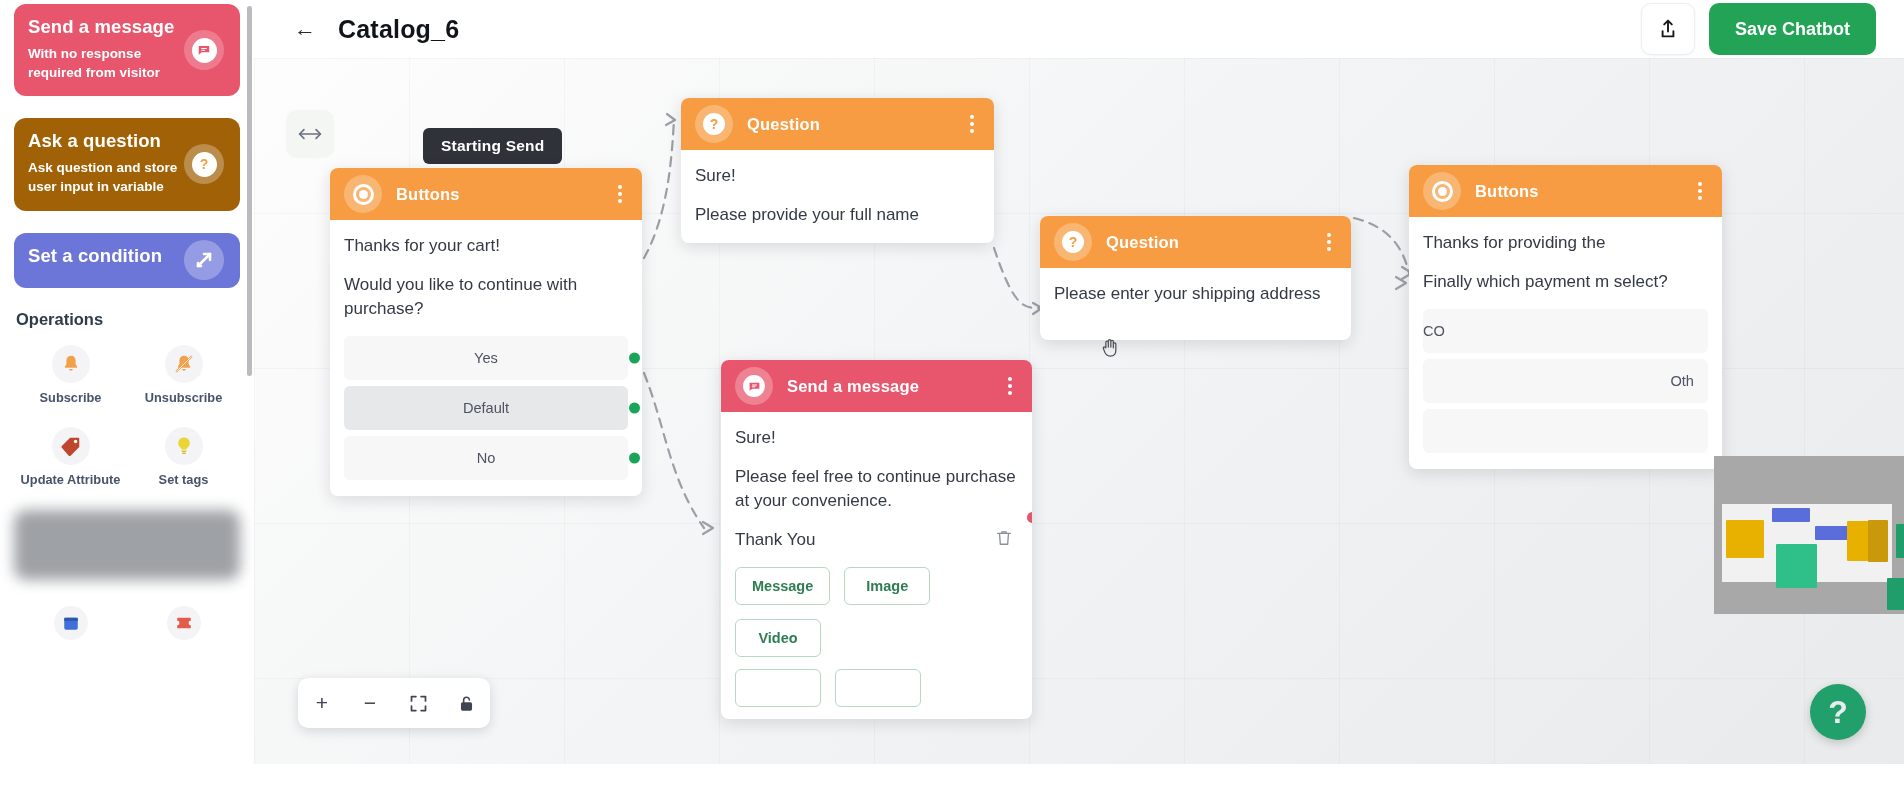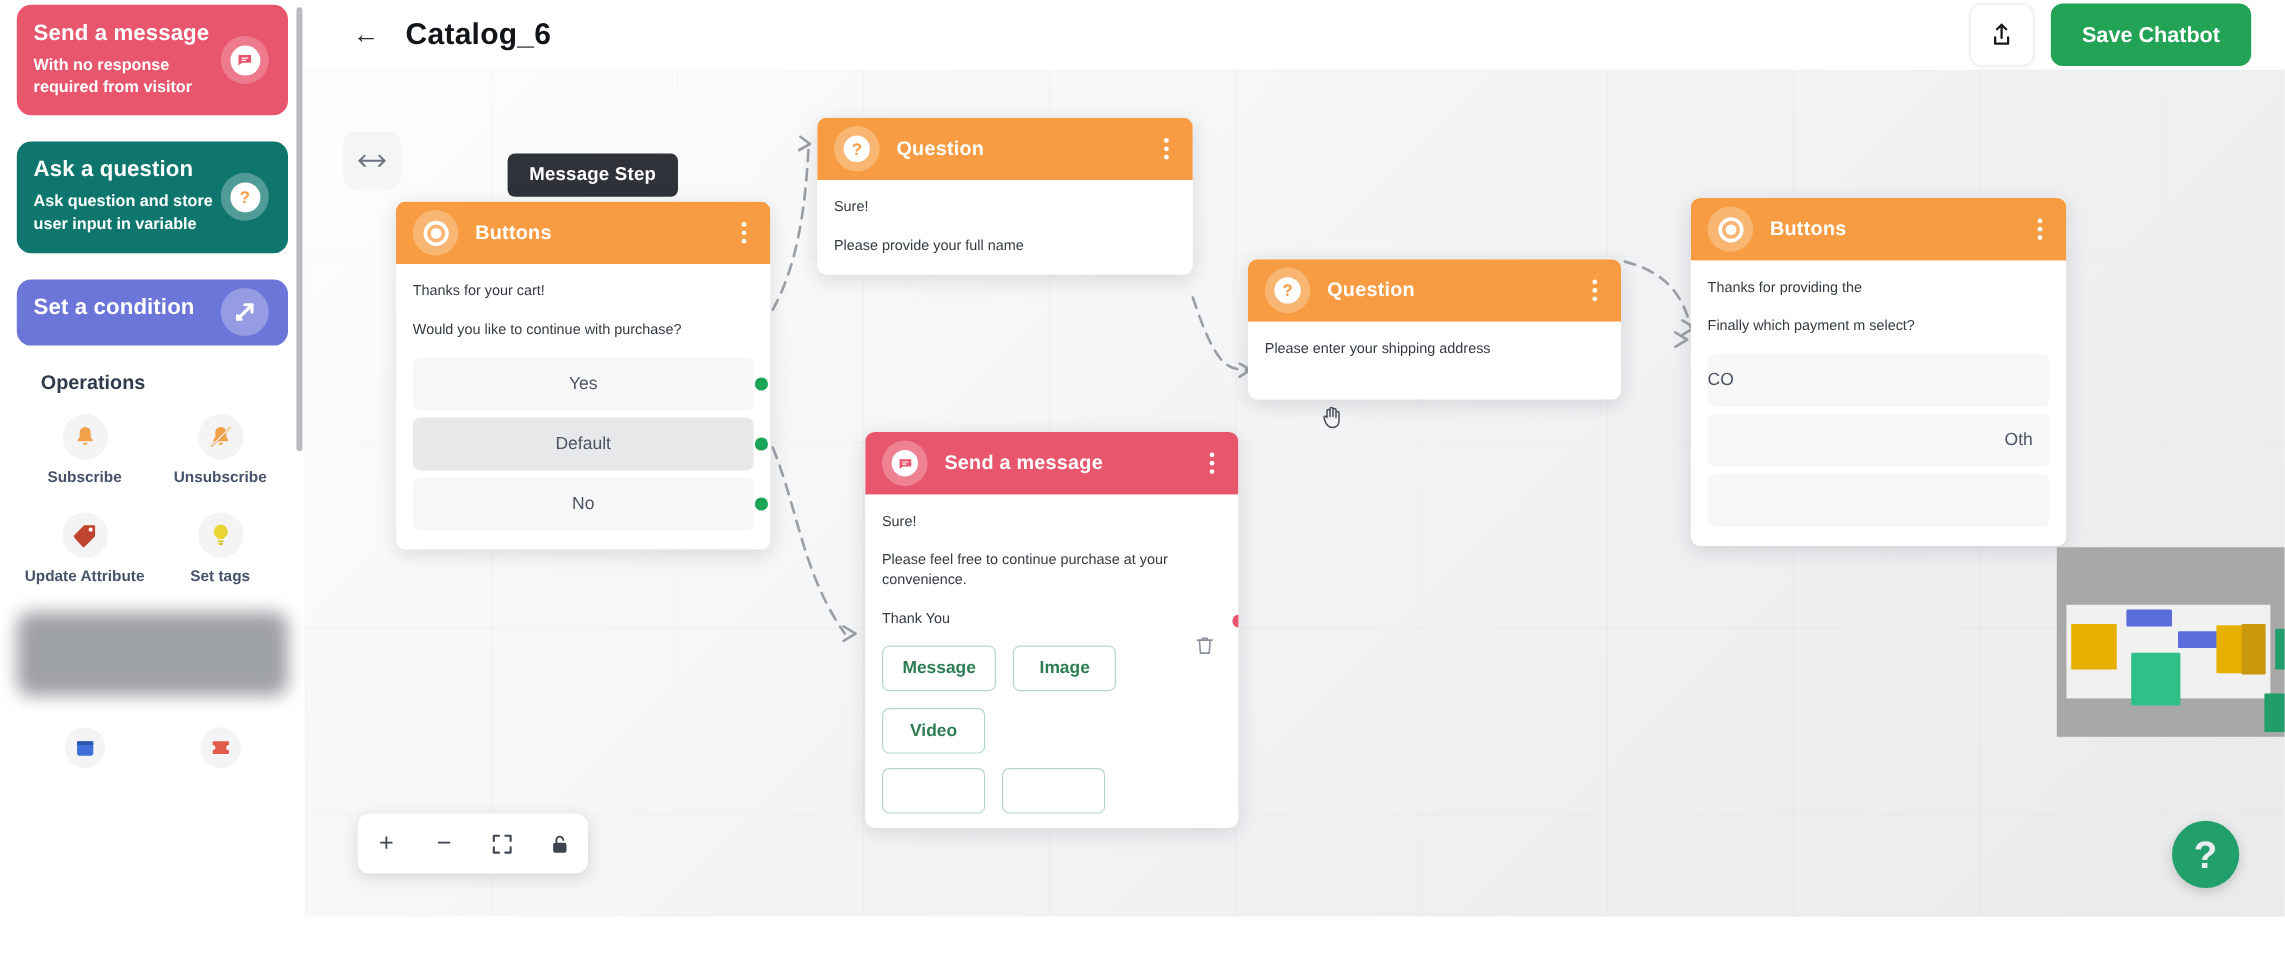--- a/index.html
+++ b/index.html
@@ -37,24 +37,24 @@
     background: rgba(255,255,255,0.28);
     display: flex; align-items: center; justify-content: center;
   }
   .badge .inner {
     width: 25px; height: 25px; border-radius: 50%;
     background: #fff;
     display: flex; align-items: center; justify-content: center;
   }
   .block.msg { background: #e8566d; }
   .block.msg .badge { background: rgba(255,255,255,0.22); }
-  .block.ask { background: #0f766e; margin-top: 2px; }
+  .block.ask { background: #a16207; margin-top: 2px; }
   .block.cond { background: #6c76d8; }
 
-  .ops-title { font-size: 16.5px; font-weight: 700; color: #2f3b4a; margin: 4px 0 16px 20px; }
+  .ops-title { font-size: 16.5px; font-weight: 700; color: #2f3b4a; margin: 4px 0 16px 2px; }
   .ops-grid { display: grid; grid-template-columns: 1fr 1fr; row-gap: 22px; }
   .op { display: flex; flex-direction: column; align-items: center; gap: 7px; }
   .op-ic {
     width: 38px; height: 38px; border-radius: 50%;
     background: #f4f4f6;
     display: flex; align-items: center; justify-content: center;
   }
   .op-label { font-size: 12.8px; font-weight: 700; color: #47526b; text-align: center; line-height: 1.25; }
 
   .blurred-pill {
@@ -141,21 +141,21 @@
   }
   .nh-ic .bub {
     width: 22px; height: 22px; border-radius: 50%; background: #fff;
     display: flex; align-items: center; justify-content: center;
   }
   .nh-title { margin-left: 14px; font-size: 16.5px; font-weight: 700; letter-spacing: .2px; }
   .kebab { margin-left: auto; display: flex; flex-direction: column; gap: 3px; padding: 6px; }
   .kebab i { width: 4px; height: 4px; border-radius: 50%; background: #fff; display: block; }
 
   .node-body { padding: 14px 14px 10px 14px; }
-  .node-line { font-size: 12px; color: #333a44; line-height: 1.42; margin-bottom: 15px; }
+  .node-line { font-size: 17px; color: #333a44; line-height: 1.42; margin-bottom: 15px; }
   .node-line:last-child { margin-bottom: 6px; }
 
   .opt {
     position: relative;
     height: 44px; margin: 0 0 6px 0;
     background: #f7f7f8; border-radius: 6px;
     display: flex; align-items: center; justify-content: center;
     font-size: 14.6px; color: #4c5362;
   }
   .opt.sel { background: #e7e8ea; }
@@ -373,21 +373,21 @@
     </svg>
 
     <div class="pan-btn" style="left:32px; top:52px;">
       <svg width="26" height="18" viewBox="0 0 30 18" aria-hidden="true">
         <path d="M3 9 H27" stroke="#6a7280" stroke-width="1.9" stroke-linecap="round"></path>
         <path d="M8 4 L3 9 L8 14" stroke="#6a7280" stroke-width="1.9" fill="none" stroke-linecap="round" stroke-linejoin="round"></path>
         <path d="M22 4 L27 9 L22 14" stroke="#6a7280" stroke-width="1.9" fill="none" stroke-linecap="round" stroke-linejoin="round"></path>
       </svg>
     </div>
 
-    <div class="start-tag" style="left:169px; top:70px;">Message Step</div>
+    <div class="start-tag" style="left:169px; top:70px;">Starting Send</div>
 
     <section class="node" style="left:76px; top:110px; width:312px;">
       <div class="node-head orange">
         <span class="nh-ic">
           <span class="dot-ring">
               <i></i>
             </span>
         </span>
         <span class="nh-title">Buttons</span>
         <span class="kebab">

